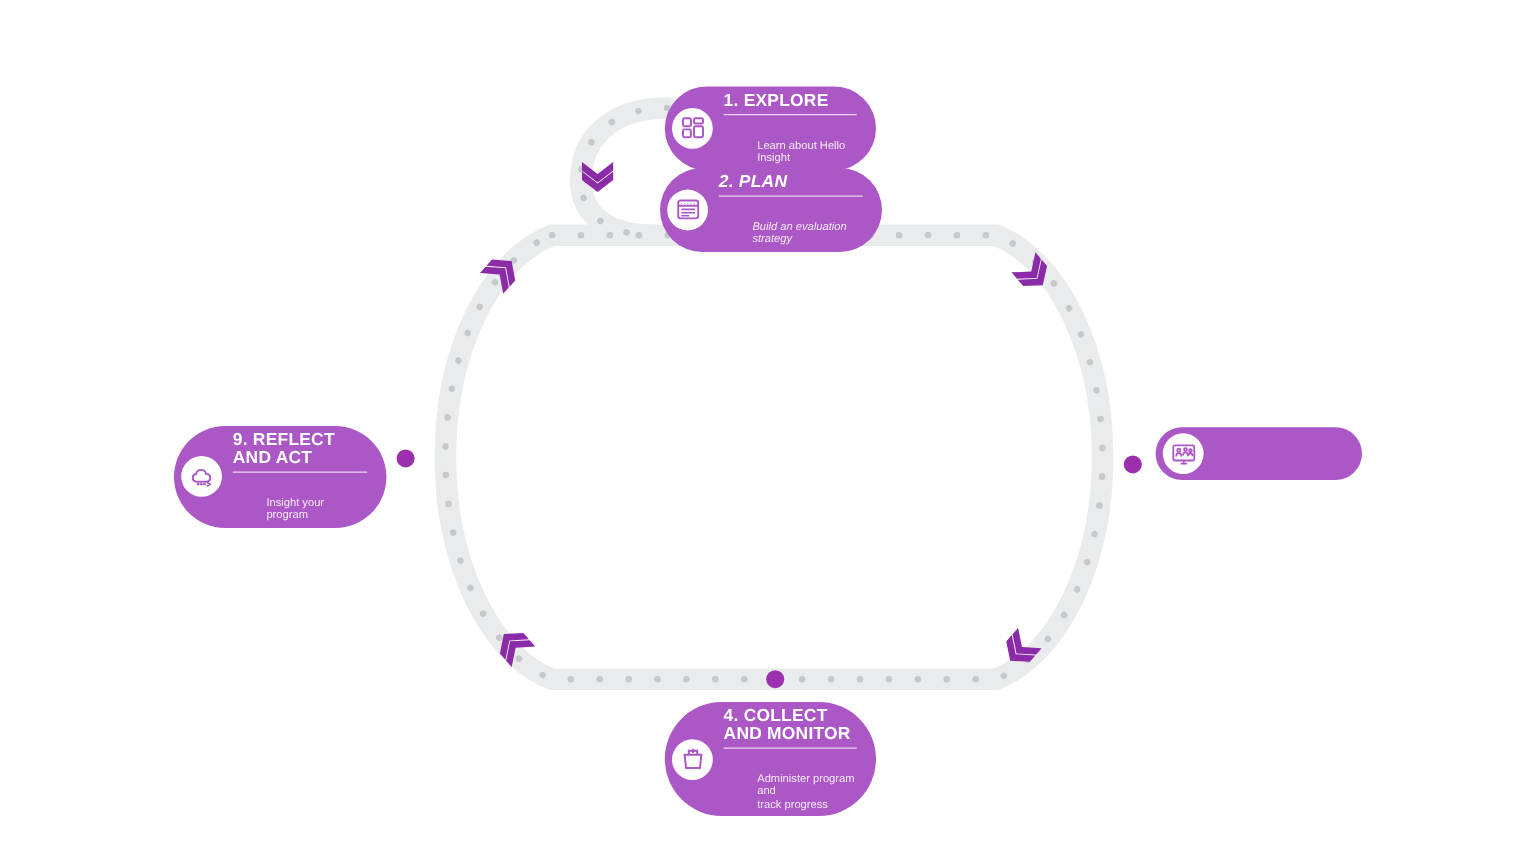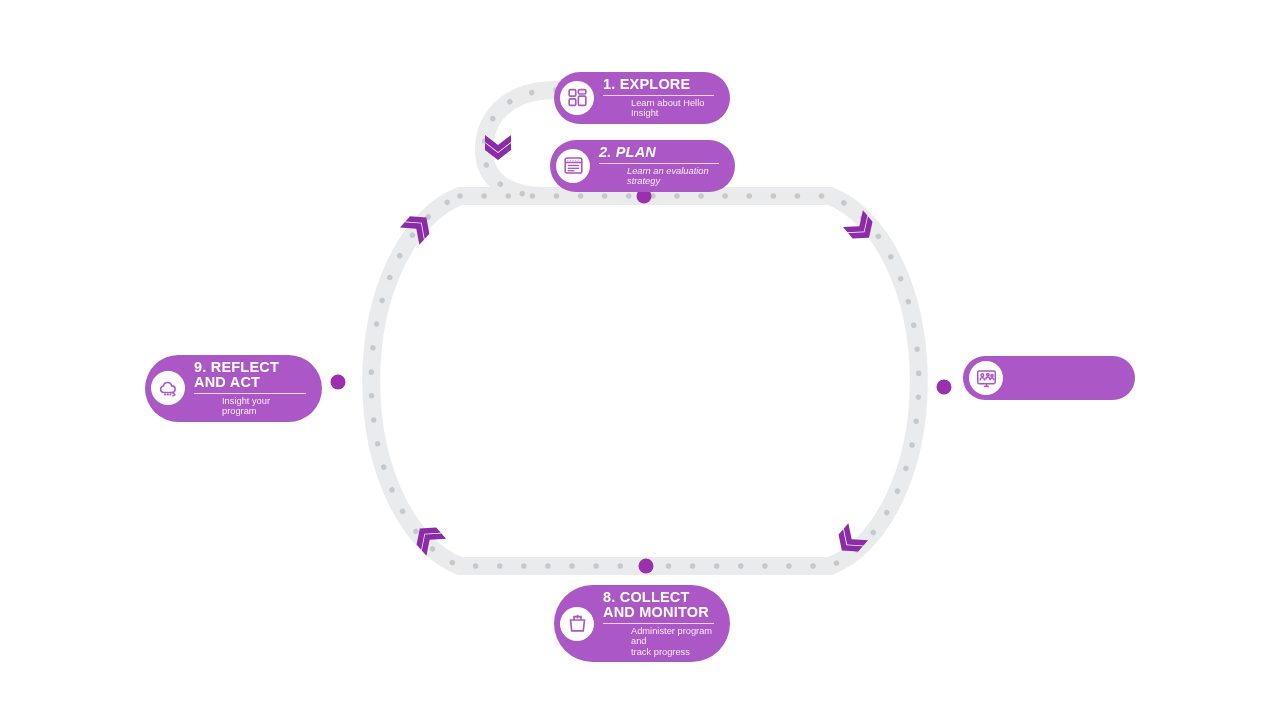--- a/index.html
+++ b/index.html
@@ -59,21 +59,21 @@
   }
   .pill-title {
     color: #ffffff;
     font-weight: bold;
     font-size: 14.5px;
     line-height: 15px;
     letter-spacing: 0.2px;
     white-space: pre-line;
     border-bottom: 1.4px solid rgba(255,255,255,0.75);
     padding-bottom: 2.5px;
-    margin-bottom: 2px;
+    margin-bottom: 20px;
   }
   .pill-sub {
     color: #f7eaf9;
     font-size: 9.3px;
     line-height: 10.6px;
     white-space: pre-line;
     font-weight: normal;
     padding-left: 28px;
   }
 
@@ -181,21 +181,21 @@
         <line x1="11.5" y1="5.8" x2="11.5" y2="6.4" stroke-width="1.4"></line>
         <line x1="14.5" y1="5.8" x2="14.5" y2="6.4" stroke-width="1.4"></line>
         <line x1="17.5" y1="5.8" x2="17.5" y2="6.4" stroke-width="1.4"></line>
         <line x1="5.5" y1="12" x2="18.5" y2="12" stroke-width="1.5"></line>
         <line x1="5.5" y1="15.2" x2="18.5" y2="15.2" stroke-width="1.5"></line>
         <line x1="5.5" y1="18" x2="13" y2="18" stroke-width="1.5"></line>
       </svg>
     </div>
     <div class="pill-text">
       <div class="pill-title">2. PLAN</div>
-      <div class="pill-sub">Learn an evaluation strategy</div>
+      <div class="pill-sub">Build an evaluation strategy</div>
     </div>
   </div>
 
   <div class="pill" id="pill-prepare">
     <div class="pill-icon">
       <svg width="21" height="21" viewBox="0 0 24 24" fill="none" stroke="#ab57c6" stroke-width="1.7">
         <rect x="2" y="3.5" width="20" height="14.5" rx="1.6"></rect>
         <line x1="9" y1="21" x2="15" y2="21" stroke-width="1.7"></line>
         <line x1="12" y1="18" x2="12" y2="21" stroke-width="1.7"></line>
         <circle cx="7.2" cy="8.2" r="1.5"></circle>
@@ -211,21 +211,21 @@
   <div class="pill indent2" id="pill-collect">
     <div class="pill-icon">
       <svg width="21" height="21" viewBox="0 0 24 24" fill="none" stroke="#ab57c6" stroke-width="1.9">
         <path d="M 4 8 L 20 8 L 18.6 20.5 L 5.4 20.5 Z"></path>
         <path d="M 8 8 L 8 4.2 L 16 4.2 L 16 8"></path>
         <line x1="12" y1="2.2" x2="12" y2="6.2" stroke-width="1.7"></line>
         <line x1="10" y1="4.2" x2="14" y2="4.2" stroke-width="1.7"></line>
       </svg>
     </div>
     <div class="pill-text">
-      <div class="pill-title">8. COLLECT
+      <div class="pill-title">4. COLLECT
     AND MONITOR</div>
       <div class="pill-sub">Administer program and
 track progress</div>
     </div>
   </div>
 
   <div class="pill indent2" id="pill-reflect">
     <div class="pill-icon">
       <svg width="21" height="21" viewBox="0 0 24 24" fill="none" stroke="#ab57c6" stroke-width="1.8">
         <path d="M 7 16.5 Q 3 16.5 3 12.8 Q 3 9.6 6.2 9.2 Q 6.8 5.2 11 5.2 Q 15 5.2 15.6 9 Q 19.6 9 19.6 12.8 Q 19.6 16.5 15.8 16.5 Z"></path>

